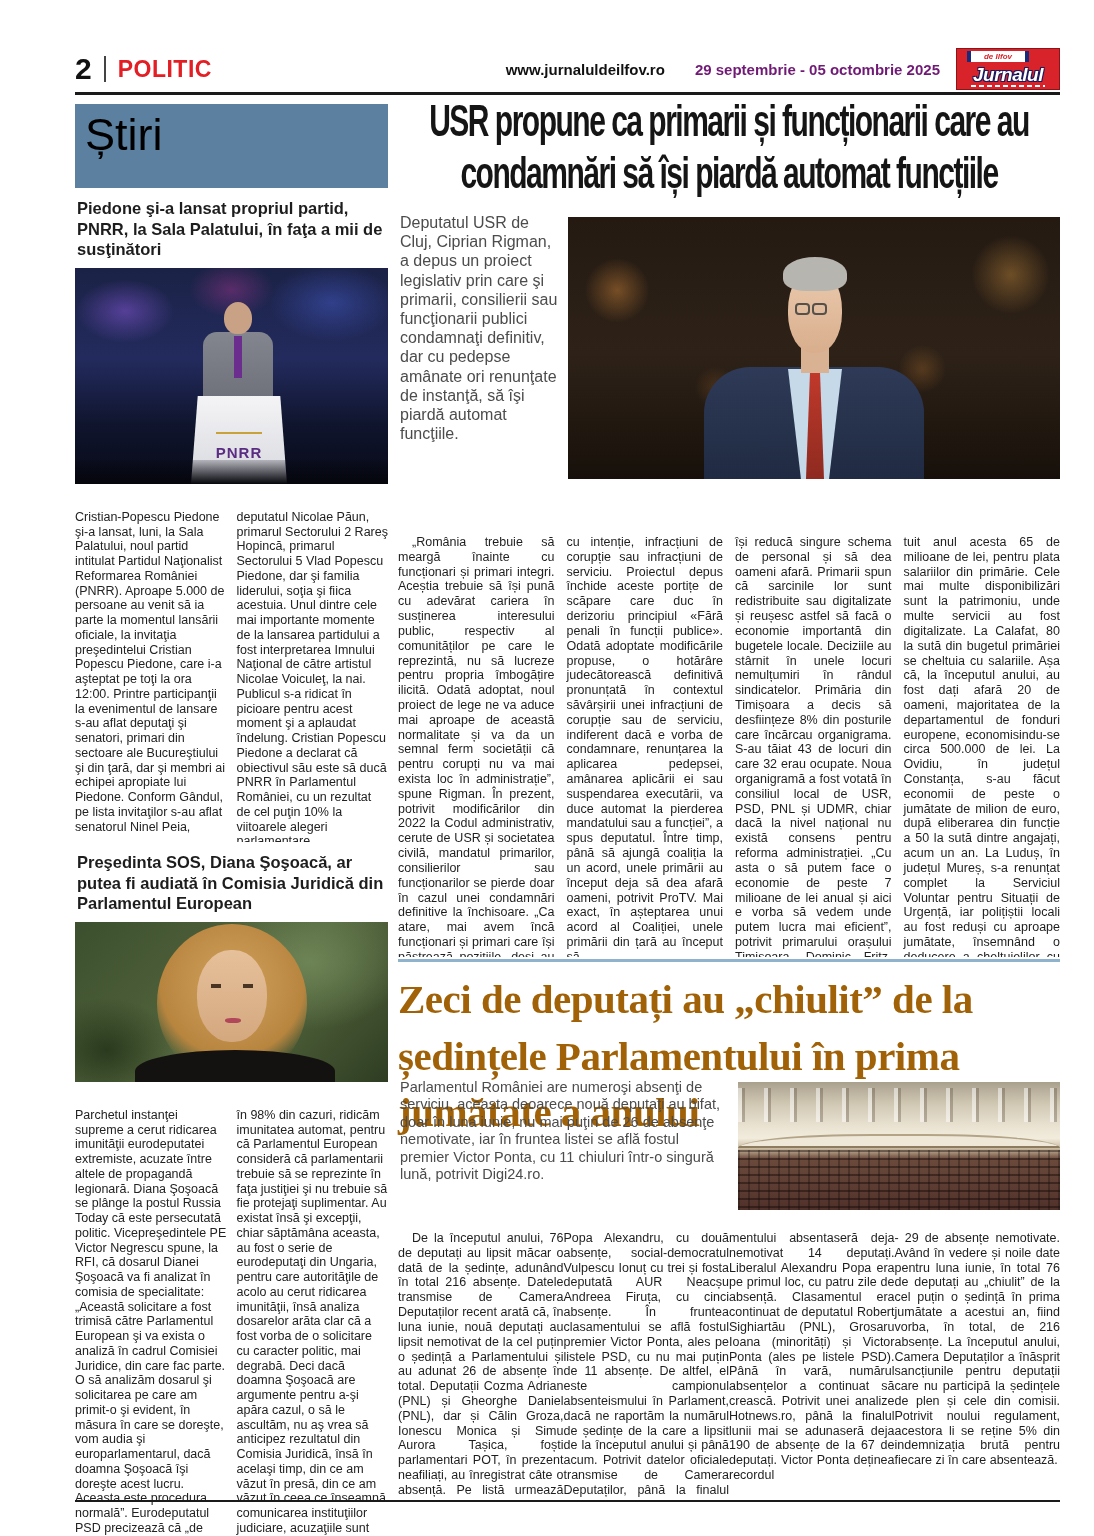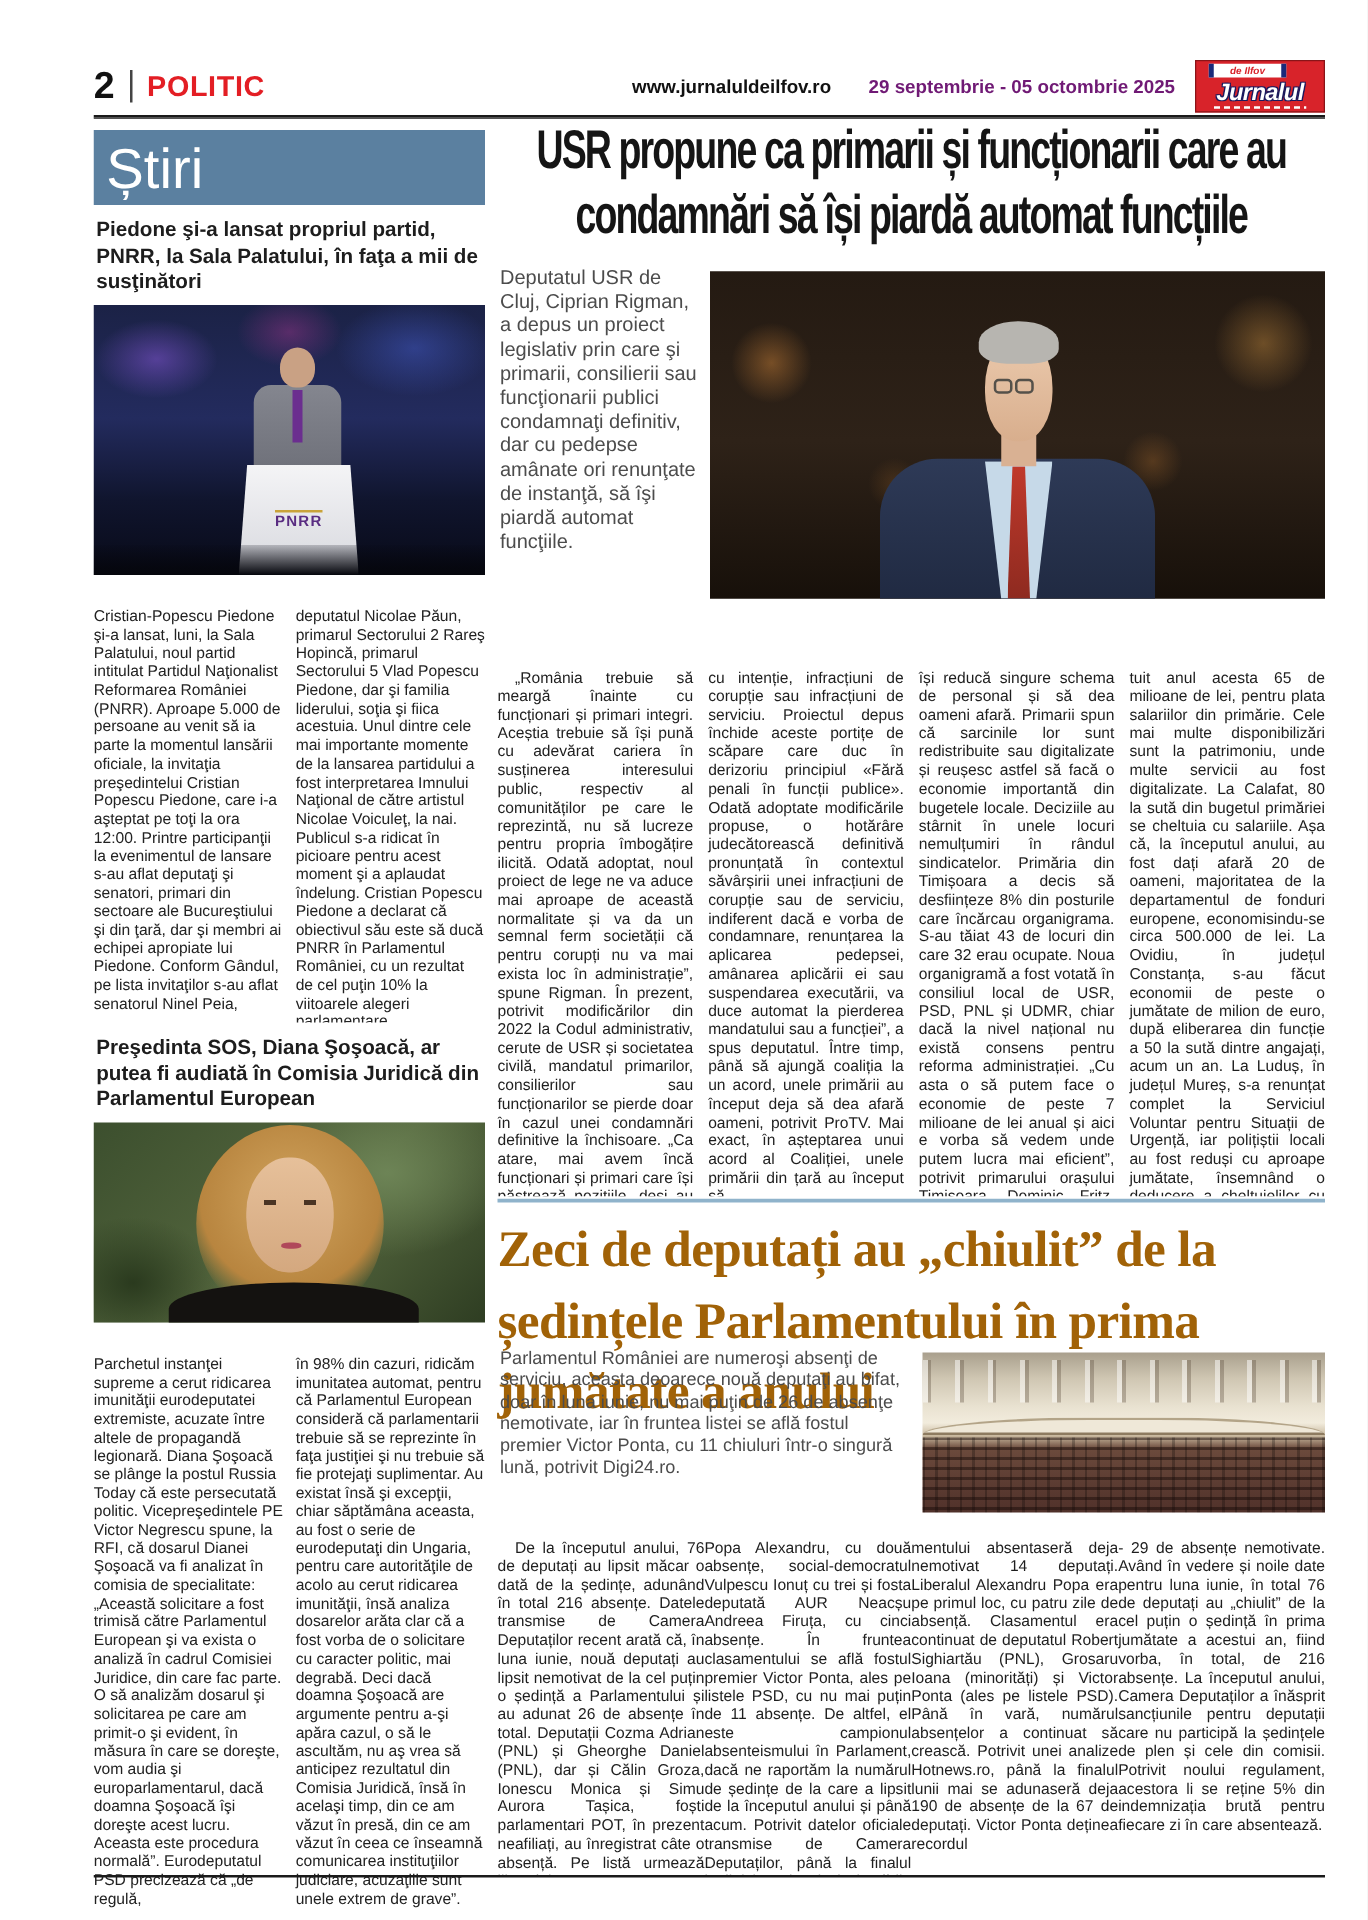--- a/index.html
+++ b/index.html
@@ -15,38 +15,38 @@
   .website { font-weight:bold; font-size:15px; color:#111; margin-right:30px; }
   .daterange { font-weight:bold; font-size:15px; color:#701a75; margin-right:16px; }
   .logo { position:relative; width:104px; height:42px; background:#d8232a; border:1px solid #8a1418; display:flex; align-items:flex-end; justify-content:center; padding-bottom:5px; }
   .logo-top { position:absolute; top:2px; left:10px; width:62px; height:11px; background:#fff; border-left:4px solid #1a2a7a; border-right:4px solid #1a2a7a; color:#d8232a; font-size:8px; font-weight:bold; font-style:italic; text-align:center; line-height:11px; }
   .logo-main { color:#fff; font-weight:bold; font-style:italic; font-size:19px; letter-spacing:-.5px; text-shadow:1px 1px 0 #1a1a5e,-1px 1px 0 #1a1a5e,1px -1px 0 #1a1a5e,-1px -1px 0 #1a1a5e; line-height:1; }
   .logo-sub { position:absolute; bottom:2px; left:14px; right:14px; height:2px; background:repeating-linear-gradient(90deg,#fff 0 5px,transparent 5px 8px); }
   .header-rule { position:absolute; left:75px; top:92px; width:985px; height:3px; border-top:2px solid #1a1a1a; border-bottom:1px solid #1a1a1a; }
 
   
   .sidebar { position:absolute; left:75px; top:104px; width:313px; }
-  .stiri-banner { background:#5b80a0; color:#ffffff; height:60px; font-size:45px; font-weight:400; padding:0 10px; line-height:62px; }
+  .stiri-banner { background:#5b80a0; color:#000000; height:84px; font-size:45px; font-weight:400; padding:0 10px; line-height:62px; }
   .sb-title { font-size:16.5px; font-weight:bold; line-height:1.25; color:#1d1d1d; margin:10px 2px 8px; }
   .sb-cols { display:flex; gap:10px; margin-top:6px; overflow:hidden; }
   .sb-col { flex:1; font-size:12.5px; line-height:1.18; color:#222;margin-top:20px; }
   .a1-cols { height:352px; }
   .a2-cols { height:478px; }
 
   
   .photo1 { position:relative; width:313px; height:216px; overflow:hidden;
     background: radial-gradient(70px 45px at 16% 20%, rgba(130,85,210,.55), transparent 70%),
                 radial-gradient(90px 55px at 82% 16%, rgba(70,95,210,.45), transparent 70%),
                 radial-gradient(60px 40px at 50% 10%, rgba(200,60,160,.35), transparent 70%),
                 linear-gradient(180deg,#1b2246 0%,#232b5e 42%,#10152e 72%,#080a18 100%); }
   .p1-body { position:absolute; left:128px; top:64px; width:70px; height:74px; background:linear-gradient(180deg,#84868f,#6d6f78); border-radius:14px 14px 0 0; }
   .p1-head { position:absolute; left:149px; top:34px; width:28px; height:32px; background:#c9a184; border-radius:50% 50% 45% 45%; }
   .p1-tie  { position:absolute; left:159px; top:68px; width:8px; height:42px; background:#6b2e8f; }
   .p1-podium { position:absolute; left:116px; top:128px; width:96px; height:88px; background:linear-gradient(180deg,#f4f4f6,#d7d8de); clip-path:polygon(7% 0,93% 0,100% 100%,0 100%); text-align:center; }
-  .p1-podium-label { margin-top:36px; color:#5a2d82; font-weight:bold; font-size:12px; letter-spacing:1px; border-top:2px solid #c9a33a; display:inline-block; padding-top:0; }
+  .p1-podium-label { margin-top:36px; color:#5a2d82; font-weight:bold; font-size:15px; letter-spacing:1px; border-top:2px solid #c9a33a; display:inline-block; padding-top:10px; }
   .p1-crowd { position:absolute; bottom:0; left:0; width:100%; height:24px; background:linear-gradient(180deg,rgba(8,10,24,.2),#05060c); }
 
   
   .photo2 { position:relative; width:313px; height:160px; overflow:hidden;
     background: radial-gradient(130px 90px at 75% 25%, #6d8456, transparent 75%),
                 radial-gradient(90px 70px at 10% 80%, #2a3a1e, transparent 75%),
                 linear-gradient(135deg,#3c4f2e,#56683f 55%,#2e3d22); }
   .p2-hair { position:absolute; left:82px; top:2px; width:150px; height:158px; background:radial-gradient(circle at 50% 38%, #d1a45e 0%, #b8853f 58%, transparent 74%); border-radius:50%; }
   .p2-face { position:absolute; left:122px; top:28px; width:70px; height:92px; background:linear-gradient(180deg,#e6c09a,#d4a87f); border-radius:48%; }
   .p2-eyes { position:absolute; left:136px; top:62px; width:42px; height:4px; background:repeating-linear-gradient(90deg,#4a3424 0 10px,transparent 10px 32px); }

